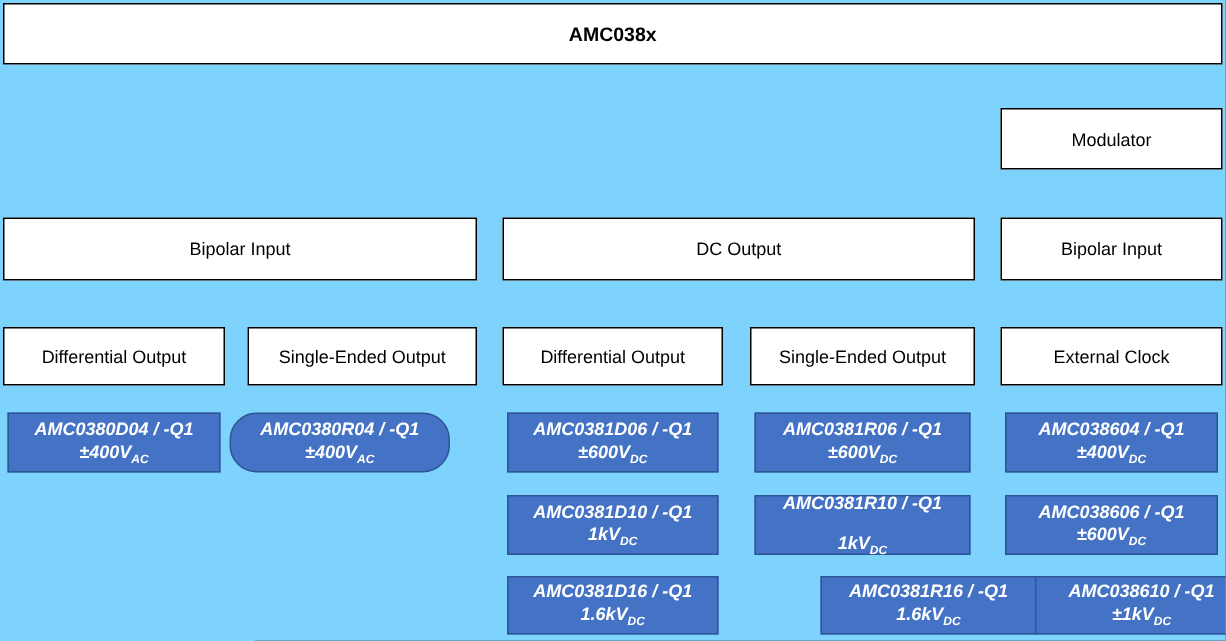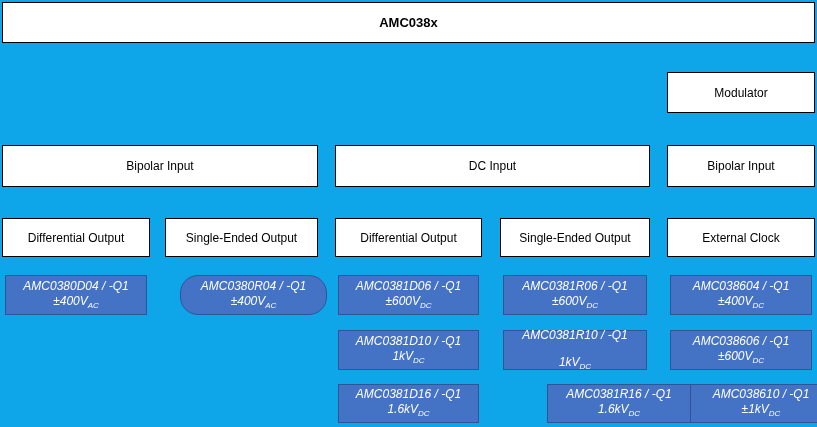--- a/index.html
+++ b/index.html
@@ -1,59 +1,59 @@
 <!DOCTYPE html>
 <html><head>
 <meta charset="utf-8">
 <style>
   * { margin:0; padding:0; box-sizing:content-box; }
   body { font-family: "Liberation Sans", sans-serif; background:#222; }
   .canvas {
-    position:relative; width:817px; height:427px; background:#0ea5e9;
+    position:relative; width:817px; height:427px; background:#7dd3fc;
     overflow:hidden;
   }
   .wbox {
     position:absolute; background:#FFFFFF; border:1px solid #000000;
     display:flex; align-items:center; justify-content:center;
     font-size:12px; color:#000000; text-align:center;
   }
   .wbox.title { font-weight:bold; font-size:13px; }
   .pbox {
     position:absolute; background:#4472C4; border:1px solid #2E5596;
-    color:#FFFFFF; font-weight:normal; font-style:italic;
+    color:#FFFFFF; font-weight:bold; font-style:italic;
     display:flex; flex-direction:column; align-items:center; justify-content:center;
     font-size:12px; line-height:1.25; text-align:center;
   }
   .pbox .sub { font-size:8px; vertical-align:sub; font-style:italic; }
 </style>
 </head>
 <body>
 
 <div class="canvas">
 
   <div class="wbox title" style="left:2px; top:2px; width:811px; height:39px;">AMC038x</div>
 
   <div class="wbox" style="left:667px; top:72px; width:146px; height:39px;">Modulator</div>
 
   <div class="wbox" style="left:2px; top:145px; width:314px; height:40px;">Bipolar Input</div>
-  <div class="wbox" style="left:335px; top:145px; width:313px; height:40px;">DC Input</div>
+  <div class="wbox" style="left:335px; top:145px; width:313px; height:40px;">DC Output</div>
   <div class="wbox" style="left:667px; top:145px; width:146px; height:40px;">Bipolar Input</div>
 
   <div class="wbox" style="left:2px; top:218px; width:146px; height:37px;">Differential Output</div>
   <div class="wbox" style="left:165px; top:218px; width:151px; height:37px;">Single-Ended Output</div>
   <div class="wbox" style="left:335px; top:218px; width:145px; height:37px;">Differential Output</div>
   <div class="wbox" style="left:500px; top:218px; width:148px; height:37px;">Single-Ended Output</div>
   <div class="wbox" style="left:667px; top:218px; width:146px; height:37px;">External Clock</div>
 
   <div class="pbox" style="left:5px; top:275px; width:140px; height:38px;">
     <div>AMC0380D04 / -Q1</div>
     <div><span>±400V</span><span class="sub">AC</span></div>
   </div>
 
-  <div class="pbox" style="left:180px; top:275px; width:145px; height:38px;border-radius:18px;">
+  <div class="pbox" style="left:153px; top:275px; width:145px; height:38px;border-radius:18px;">
     <div>AMC0380R04 / -Q1</div>
     <div><span>±400V</span><span class="sub">AC</span></div>
   </div>
 
   <div class="pbox" style="left:338px; top:275px; width:139px; height:38px;">
     <div>AMC0381D06 / -Q1</div>
     <div><span>±600V</span><span class="sub">DC</span></div>
   </div>
   <div class="pbox" style="left:338px; top:330px; width:139px; height:38px;">
     <div>AMC0381D10 / -Q1</div>

